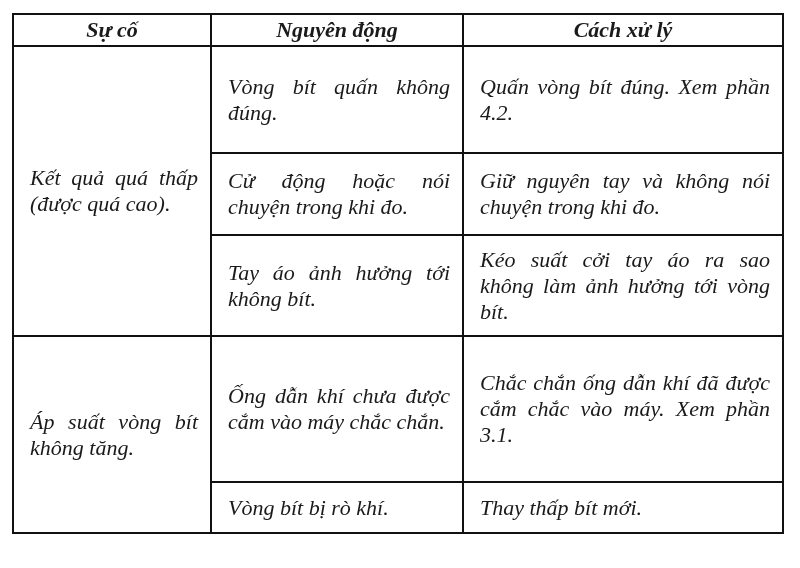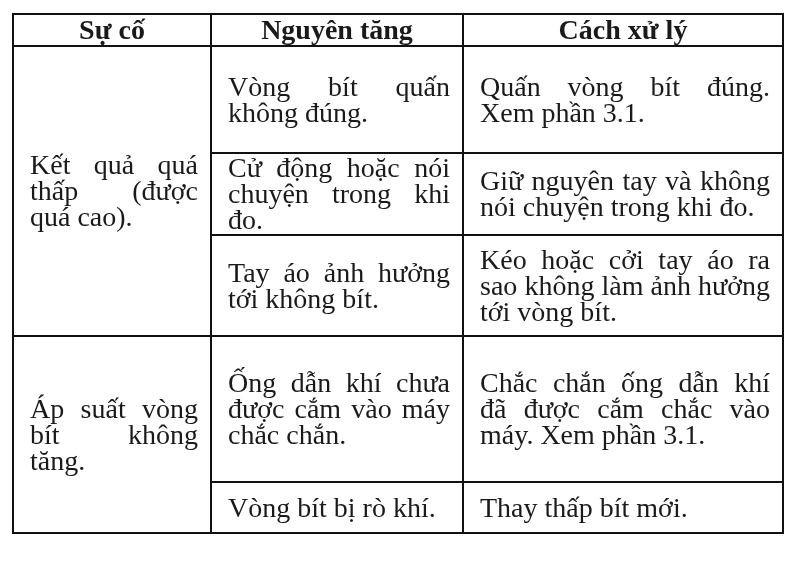--- a/index.html
+++ b/index.html
@@ -19,25 +19,26 @@
       position: absolute;
       left: 12px;
       top: 13px;
       width: 770px;
       border-collapse: collapse;
       table-layout: fixed;
     }
     table.trouble td, table.trouble th {
       border: 2px solid #111111;
       vertical-align: middle;
-      font-size: 28px;
+      font-size: 22px;
       line-height: 26px;
       padding: 0 12px 0 16px;
       text-align: justify;
       word-spacing: 0;
+      font-style: italic;
     }
     table.trouble th {
       font-weight: bold;
       text-align: center;
       height: 30px;
       padding: 0;
       line-height: 30px;
     }
     col.c1 { width: 198px; }
     col.c2 { width: 252px; }
@@ -64,50 +65,50 @@
 
 <table class="trouble">
   <colgroup>
     <col class="c1">
     <col class="c2">
     <col class="c3">
   </colgroup>
   <thead>
     <tr>
       <th>Sự cố</th>
-      <th>Nguyên tăng</th>
+      <th>Nguyên động</th>
       <th>Cách xử lý</th>
     </tr>
   </thead>
   <tbody>
     <tr class="r1">
       <td class="issue" rowspan="3">
         <span class="cell-text">Kết quả quá thấp (được quá cao).</span>
       </td>
       <td>
         <span class="cell-text">Vòng bít quấn không đúng.</span>
       </td>
       <td>
-        <span class="cell-text">Quấn vòng bít đúng. Xem phần 3.1.</span>
+        <span class="cell-text">Quấn vòng bít đúng. Xem phần 4.2.</span>
       </td>
     </tr>
     <tr class="r2">
       <td>
         <span class="cell-text">Cử động hoặc nói chuyện trong khi đo.</span>
       </td>
       <td>
         <span class="cell-text">Giữ nguyên tay và không nói chuyện trong khi đo.</span>
       </td>
     </tr>
     <tr class="r3">
       <td>
         <span class="cell-text">Tay áo ảnh hưởng tới không bít.</span>
       </td>
       <td>
-        <span class="cell-text">Kéo hoặc cởi tay áo ra sao không làm ảnh hưởng tới vòng bít.</span>
+        <span class="cell-text">Kéo suất cởi tay áo ra sao không làm ảnh hưởng tới vòng bít.</span>
       </td>
     </tr>
     <tr class="r4">
       <td class="issue" rowspan="2">
         <span class="cell-text">Áp suất vòng bít không tăng.</span>
       </td>
       <td>
         <span class="cell-text">Ống dẫn khí chưa được cắm vào máy chắc chắn.</span>
       </td>
       <td>

